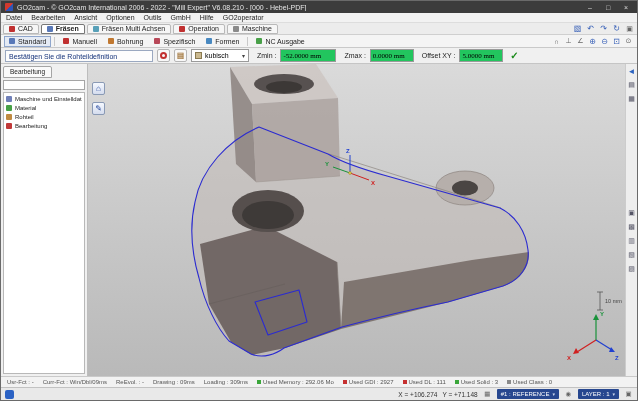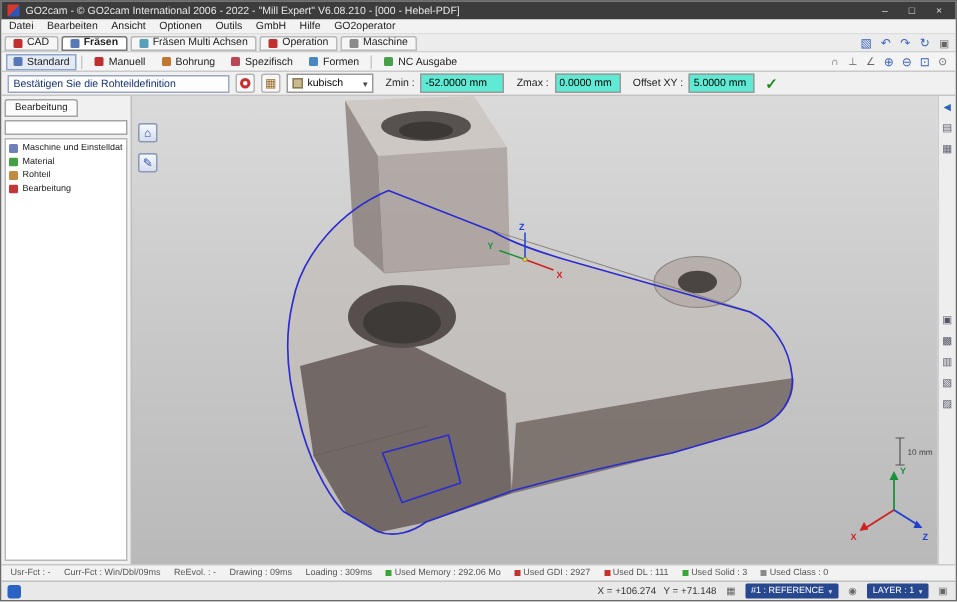--- a/index.html
+++ b/index.html
@@ -34,21 +34,21 @@
   
   .promptbar { height: 16px; display: flex; align-items: center; gap: 4px; padding: 0 4px; background: #f0f0f0; border-bottom: 1px solid #c5c5c5; font-size: 7px; flex: 0 0 auto; }
   .prompt-box { width: 148px; height: 12px; line-height: 11px; background: #fdfdfd; border: 1px solid #9aa8c0; padding: 0 3px; color: #15337a; white-space: nowrap; overflow: hidden; }
   .pbtn { width: 13px; height: 13px; border: 1px solid #b5b5b5; background: #f8f8f8; display: flex; align-items: center; justify-content: center; border-radius: 2px; }
   .target { width: 7px; height: 7px; border: 2px solid #c23030; border-radius: 50%; }
   .stockglyph { font-size: 8px; color: #9a6a2a; line-height: 1; }
   .dropdown { height: 13px; display: flex; align-items: center; gap: 3px; background: #fff; border: 1px solid #9a9a9a; padding: 0 3px; min-width: 58px; }
   .cube { width: 7px; height: 7px; background: #cbb990; border: 1px solid #8a7a50; display: inline-block; }
   .caret { margin-left: auto; font-size: 6px; color: #444; }
   .flabel { color: #222; margin-left: 4px; white-space: nowrap; }
-  .fin { height: 13px; border: 1px solid #9a9a9a; background: #5eead4; font-size: 7px; font-family: Liberation Sans, sans-serif; padding: 0 2px; }
+  .fin { height: 13px; border: 1px solid #9a9a9a; background: #22c55e; font-size: 7px; font-family: Liberation Serif, serif; padding: 0 2px; }
   .w56 { width: 56px; } .w44 { width: 44px; }
   .checkbtn { width: 14px; height: 13px; display: flex; align-items: center; justify-content: center; color: #1a8a1a; font-size: 10px; font-weight: bold; }
 
   
   .main { flex: 1; display: flex; min-height: 0; }
   .left-panel { width: 87px; background: #f0f0f0; border-right: 1px solid #bdbdbd; display: flex; flex-direction: column; padding: 2px; gap: 2px; flex: 0 0 auto; }
   .panel-tab { align-self: flex-start; font-size: 6.5px; padding: 1px 6px 2px; background: #fafafa; border: 1px solid #a5a5a5; color: #222; border-radius: 2px 2px 0 0; }
   .panel-search { height: 10px; border: 1px solid #a5a5a5; background: #fff; font-size: 6px; padding: 0 2px; font-family: inherit; width: 100%; }
   .tree { flex: 1; background: #fff; border: 1px solid #b8b8b8; padding: 3px 2px; display: flex; flex-direction: column; gap: 3px; overflow: hidden; }
   .tree-item { display: flex; align-items: center; gap: 3px; font-size: 6px; color: #222; white-space: nowrap; overflow: hidden; }

